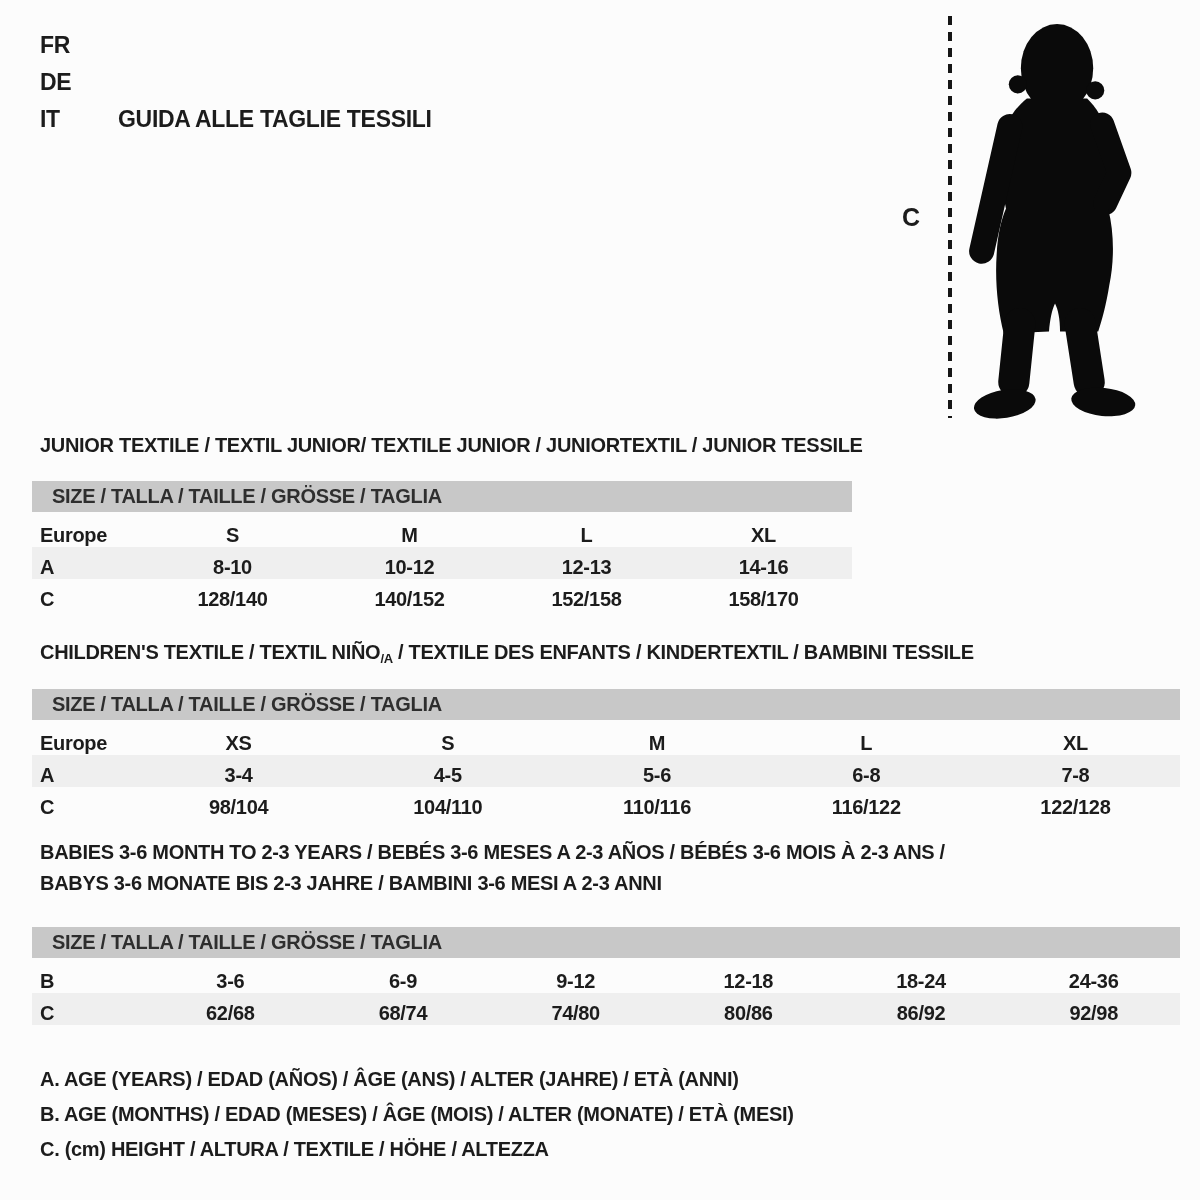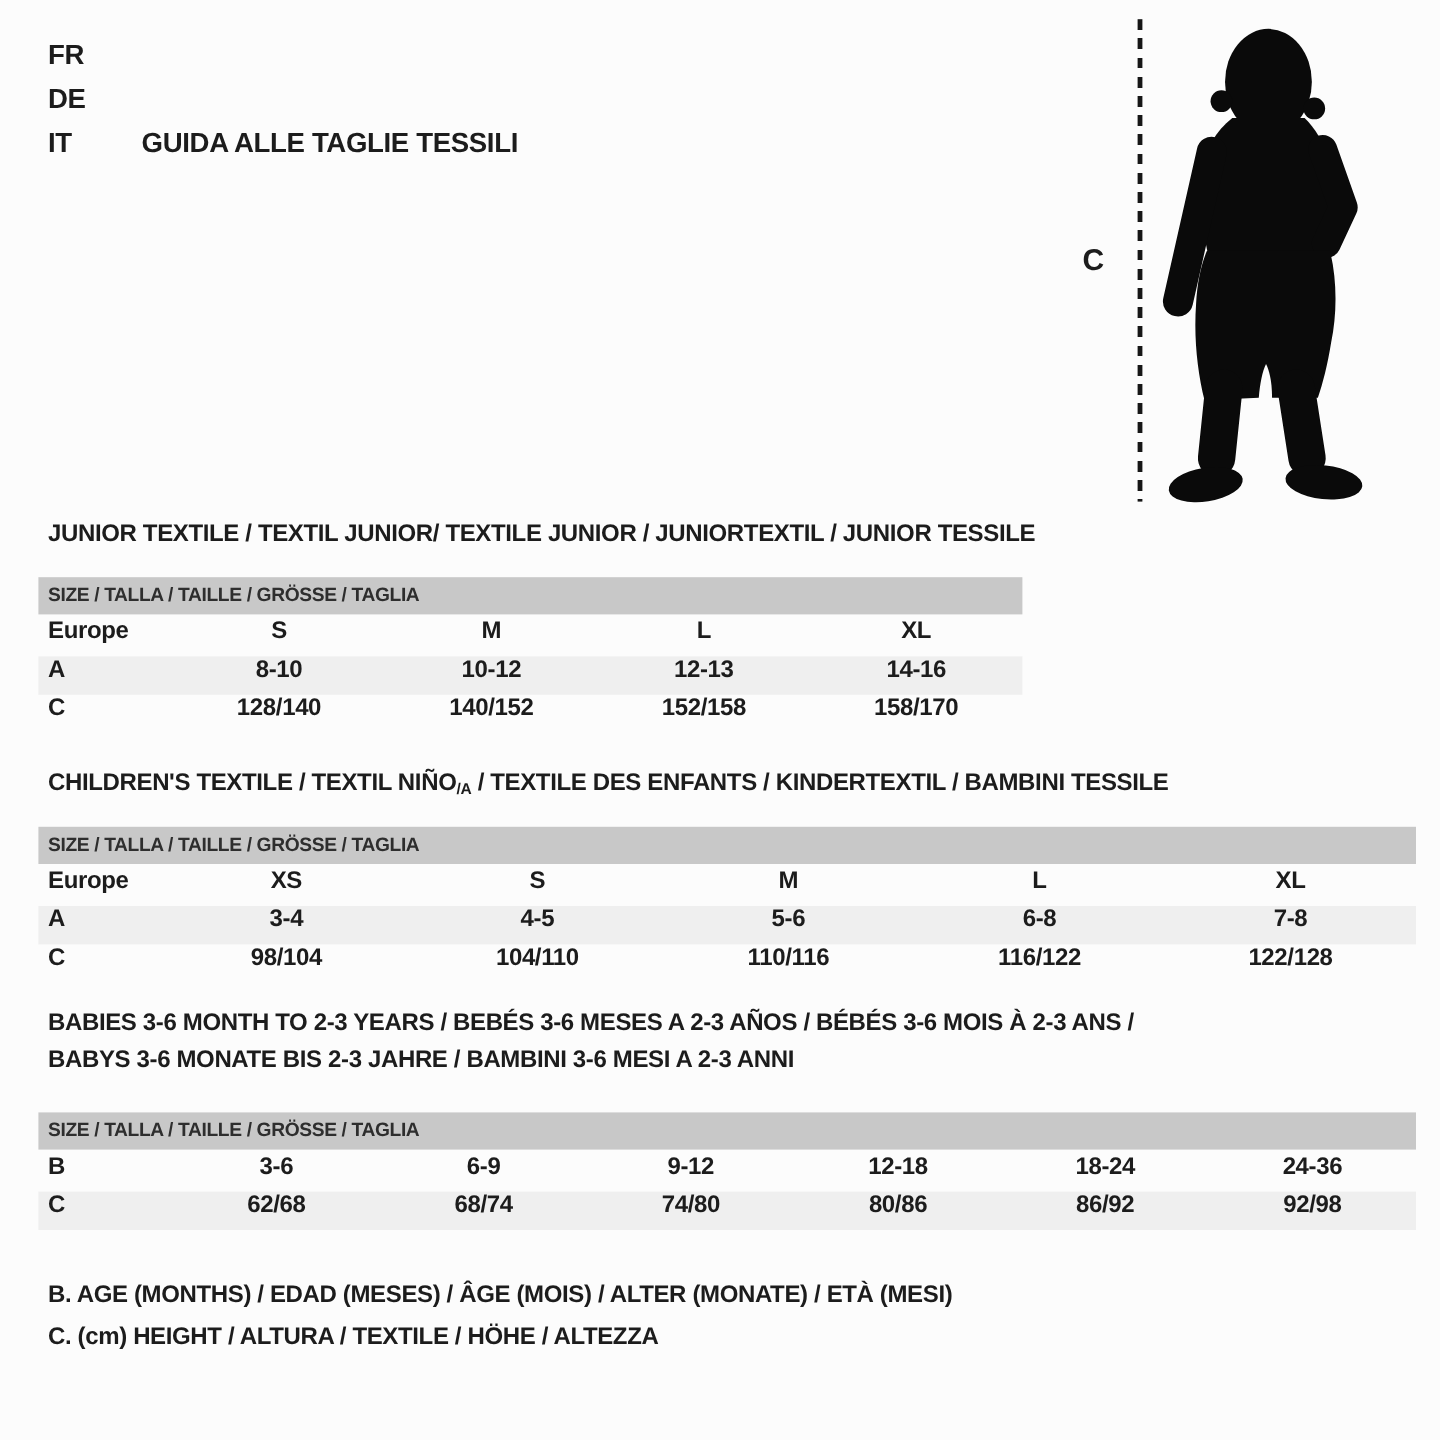--- a/index.html
+++ b/index.html
@@ -29,24 +29,24 @@
   
   .section-title {
     position:absolute; left:40px; font-size:20px; font-weight:700; letter-spacing:-0.3px;
     white-space:nowrap;
   }
   .sub-a { font-size:13px; font-weight:700; vertical-align:-4px; }
 
   .size-table { position:absolute; left:32px; }
   .size-bar {
     height:31px; background:#c8c8c8; color:#2e2e2e;
-    font-size:16px; font-weight:700; letter-spacing:-0.3px;
-    line-height:31px; padding-left:8px; margin-bottom:3px;
+    font-size:20px; font-weight:700; letter-spacing:-0.3px;
+    line-height:31px; padding-left:20px; margin-bottom:3px;
   }
-  .t-row { display:flex; height:32px; align-items:flex-start; }
+  .t-row { display:flex; height:32px; align-items:flex-end; }
   .t-row.shaded { background:#efefef; }
   .t-label { font-size:20px; font-weight:700; padding-left:8px; letter-spacing:-0.3px; }
   .t-cell { flex:1; text-align:center; font-size:20px; font-weight:700; letter-spacing:-0.3px; }
 
   .w-junior { width:820px; }
   .w-wide   { width:1148px; }
   .lbl-junior { width:112px; }
   .lbl-children { width:102px; }
   .lbl-babies { width:112px; }
 
@@ -166,15 +166,16 @@
     <span class="t-cell">62/68</span>
     <span class="t-cell">68/74</span>
     <span class="t-cell">74/80</span>
     <span class="t-cell">80/86</span>
     <span class="t-cell">86/92</span>
     <span class="t-cell">92/98</span>
   </div>
 </div>
 
 <div class="legend">
+  <div class="legend-line">A. AGE (YEARS) / EDAD (AÑOS) / ÂGE (ANS) / ALTER (JAHRE) / ETÀ (ANNI)</div>
   <div class="legend-line">B. AGE (MONTHS) / EDAD (MESES) / ÂGE (MOIS) / ALTER (MONATE) / ETÀ (MESI)</div>
   <div class="legend-line">C. (cm) HEIGHT / ALTURA / TEXTILE / HÖHE / ALTEZZA</div>
 </div>
 
 </body></html>

